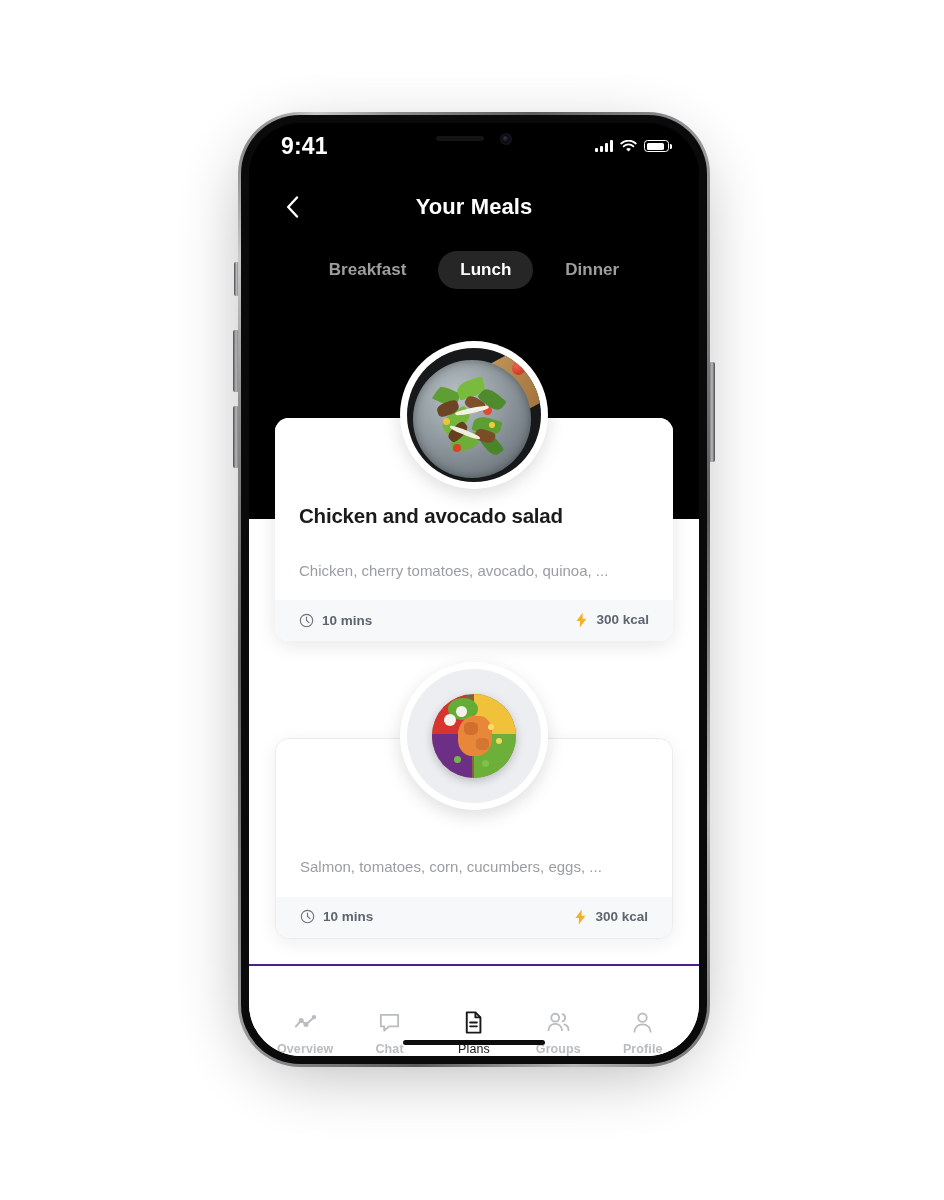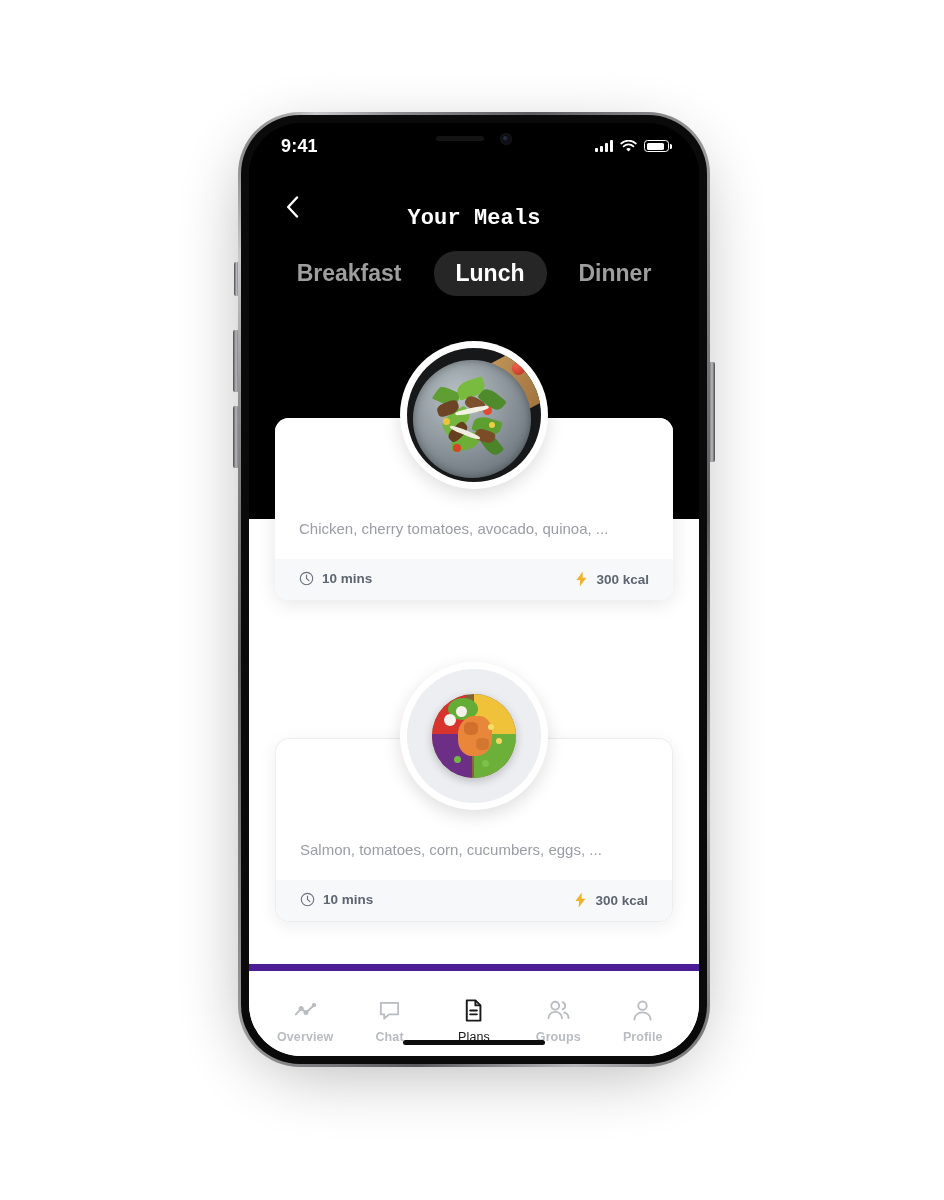--- a/index.html
+++ b/index.html
@@ -66,58 +66,58 @@
               width:5px; height:5px; border-radius:50%;
               background:radial-gradient(circle at 35% 35%,#2d3550,#0a0a12); }
 
   
   .statusbar{
     position:absolute; left:0; top:0; width:100%; height:46px;
     display:flex; align-items:center; justify-content:space-between;
     padding:0 30px 0 32px; z-index:30;
     color:#fff;
   }
-  .sb-time{ font-size:18px; font-weight:bold; letter-spacing:.2px; }
+  .sb-time{ font-size:23px; font-weight:bold; letter-spacing:.2px; }
   .sb-right{ display:flex; align-items:center; gap:7px; }
   .sig{ display:flex; align-items:flex-end; gap:2px; height:12px; }
   .sig i{ display:block; width:3px; background:#fff; border-radius:1px; }
   .sig i:nth-child(1){ height:4px; }
   .sig i:nth-child(2){ height:6.5px; }
   .sig i:nth-child(3){ height:9px; }
   .sig i:nth-child(4){ height:12px; }
   .batt{ width:25px; height:12px; border:1.6px solid #fff; border-radius:3.5px; padding:1.5px; position:relative; }
   .batt::after{ content:""; position:absolute; right:-3.6px; top:3.4px;
                 width:2px; height:4.4px; background:#fff; border-radius:0 1.5px 1.5px 0; }
   .batt span{ display:block; height:100%; background:#fff; border-radius:1.6px; }
 
   
   .header{
     position:absolute; left:0; top:0; width:100%; height:396px;
     background:#000; z-index:5;
   }
   .navbar{
     position:absolute; left:0; top:60px; width:100%; height:48px;
-    display:flex; align-items:flex-end;font-family:Liberation Mono, monospace;
+    display:flex; align-items:center;
   }
   .back-btn{
     position:absolute; left:26px; top:50%; transform:translateY(-50%);
     width:34px; height:34px; display:flex; align-items:center; justify-content:center;
     cursor:pointer;
   }
   .page-title{
     width:100%; text-align:center; color:#fff;
     font-size:22px; font-weight:bold; letter-spacing:.1px;
   }
   .tabs{
     position:absolute; left:0; top:128px; width:100%;
     display:flex; align-items:center; justify-content:center; gap:14px;
   }
   .tab{
     padding:9px 18px; border-radius:22px;
-    color:#9e9e9e; font-size:23px; font-weight:600; cursor:pointer;
+    color:#9e9e9e; font-size:17px; font-weight:600; cursor:pointer;
     white-space:nowrap;
   }
   .tab.active{ background:#262626; color:#fff; font-weight:bold; padding:9px 22px; }
 
   
   .body{
     position:absolute; left:0; top:396px; width:100%; bottom:0;
     background:#fff; z-index:6;
   }
 
@@ -145,38 +145,38 @@
   }
   .thumb{ width:100%; height:100%; border-radius:50%; overflow:hidden; position:relative; }
 
   .card-text{ padding:86px 24px 20px 24px; }
   .card-2 .card-text{ padding:86px 24px 20px 24px; }
   .meal-title{
     font-size:20.5px; font-weight:bold; color:#1b1b1b;
     letter-spacing:-.2px; line-height:1.2;
   }
   .meal-ings{
-    margin-top:15px; font-size:15px; color:#9a9da3; line-height:1.3;
+    margin-top:32px; font-size:15px; color:#9a9da3; line-height:1.3;
     white-space:nowrap; overflow:hidden;
   }
   .meta{
     display:flex; align-items:center; justify-content:space-between;
     background:#f6f8fa; padding:12px 24px 13px 24px;
   }
-  .meta-item{ display:flex; align-items:flex-end; gap:8px;
+  .meta-item{ display:flex; align-items:flex-start; gap:8px;
               font-size:13.5px; font-weight:bold; color:#5f6570; }
   .clock-ic{ width:15px; height:15px; flex:none; }
   .bolt-ic{ width:13px; height:16px; flex:none; }
 
   
   .tabbar{
     position:absolute; left:0; bottom:0; width:100%; height:92px;
     background:#fff; z-index:25;
-    border-top:7px solid #4c1d95;
-    display:flex; align-items:center; justify-content:space-around;
+    border-top:2px solid #4c1d95;
+    display:flex; align-items:flex-end; justify-content:space-around;
     padding:14px 14px 0 14px;
   }
   .tabitem{
     display:flex; flex-direction:column; align-items:center; gap:7px;
     width:76px; cursor:pointer; color:#b9bcc1;
   }
   .tabitem.active{ color:#191919; }
   .tabitem .lbl{ font-size:12.5px; font-weight:600; letter-spacing:.1px; }
   .tabitem.active .lbl{ font-weight:normal; }
   .tab-ic{ width:25px; height:25px; display:block; }
@@ -298,20 +298,21 @@
                     <div class="dot" style="left:16px; top:44px; width:7px; height:7px; background:#ecc43c;"></div>
                     <div class="dot" style="left:62px; top:48px; width:6px; height:6px; background:#f0cc45;"></div>
                     <div class="leaf" style="left:28px; top:34px; width:34px; height:5px; background:#f3f0e4; border-radius:40%; transform:rotate(-12deg);"></div>
                     <div class="leaf" style="left:22px; top:56px; width:32px; height:5px; background:#efece0; border-radius:40%; transform:rotate(22deg);"></div>
                   </div>
                 </div>
               </div>
             </div>
             <div class="card-inner">
               <div class="card-text">
+                <div class="meal-title">Chicken and avocado salad</div>
                 <div class="meal-ings">Chicken, cherry tomatoes, avocado, quinoa, ...</div>
               </div>
               <div class="meta">
                 <div class="meta-item">
                   <svg class="clock-ic" viewBox="0 0 16 16">
                     <circle cx="8" cy="8" r="6.6" fill="none" stroke="#6b727c" stroke-width="1.2"></circle>
                     <path d="M8 4.4V8l2.6 2.2" stroke="#6b727c" stroke-width="1.2" fill="none" stroke-linecap="round"></path>
                   </svg>
                   <span>10 mins</span>
                 </div>

